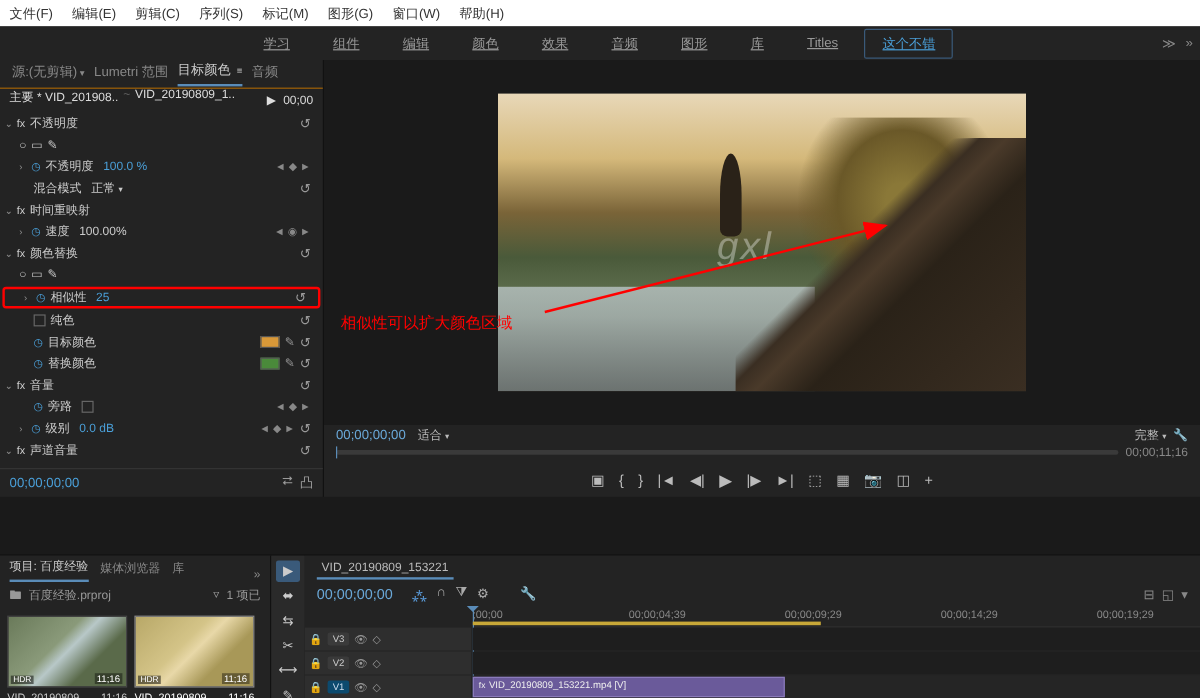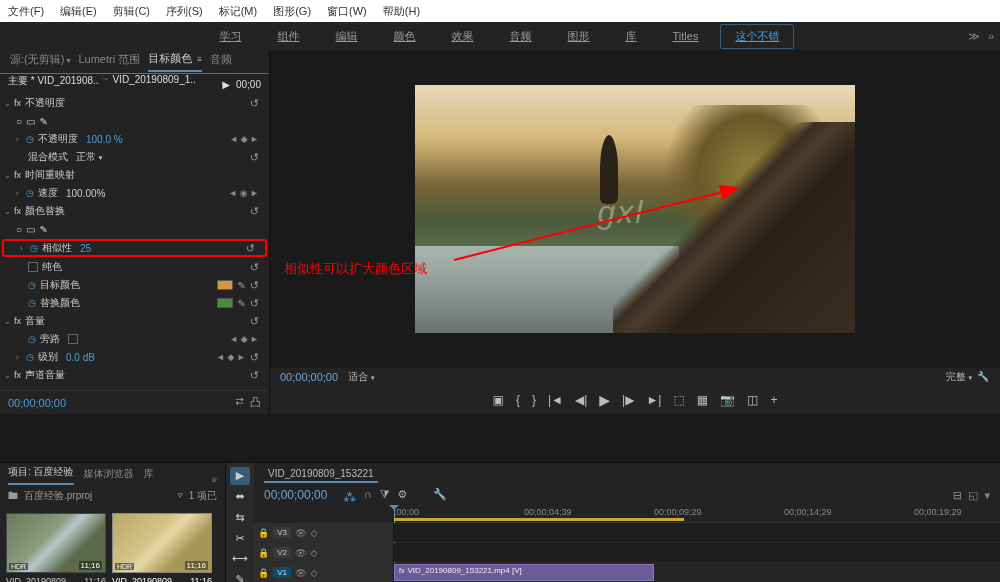--- a/index.html
+++ b/index.html
@@ -315,20 +315,26 @@
           </marker>
         </defs>
       <line x1="2" y1="76" x2="286" y2="4" stroke="#f00" stroke-width="2" marker-end="url(#ah)"></line>
     </svg>
     <div class="annotation-text" style="left:14px; top:210px">相似性可以扩大颜色区域</div>
     <div class="time-bar">
       <span class="tc">00;00;00;00</span>
       <span class="fit"><span>适合</span> <span style="font-size:7px">▾</span></span>
       <div class="right"><span><span>完整</span> <span style="font-size:7px">▾</span></span>&nbsp;&nbsp;<span>🔧</span></div>
     </div>
+    <div class="scrub">
+        <div class="scrub-track">
+          <div class="scrub-head"></div>
+        </div>
+        <span class="scrub-end">00;00;11;16</span>
+      </div>
     <div class="transport">
       <span>▣</span>
       <span>{</span>
       <span>}</span>
       <span>|◄</span>
       <span>◀|</span>
       <span style="font-size:14px">▶</span>
       <span>|▶</span>
       <span>►|</span>
       <span>⬚</span>

